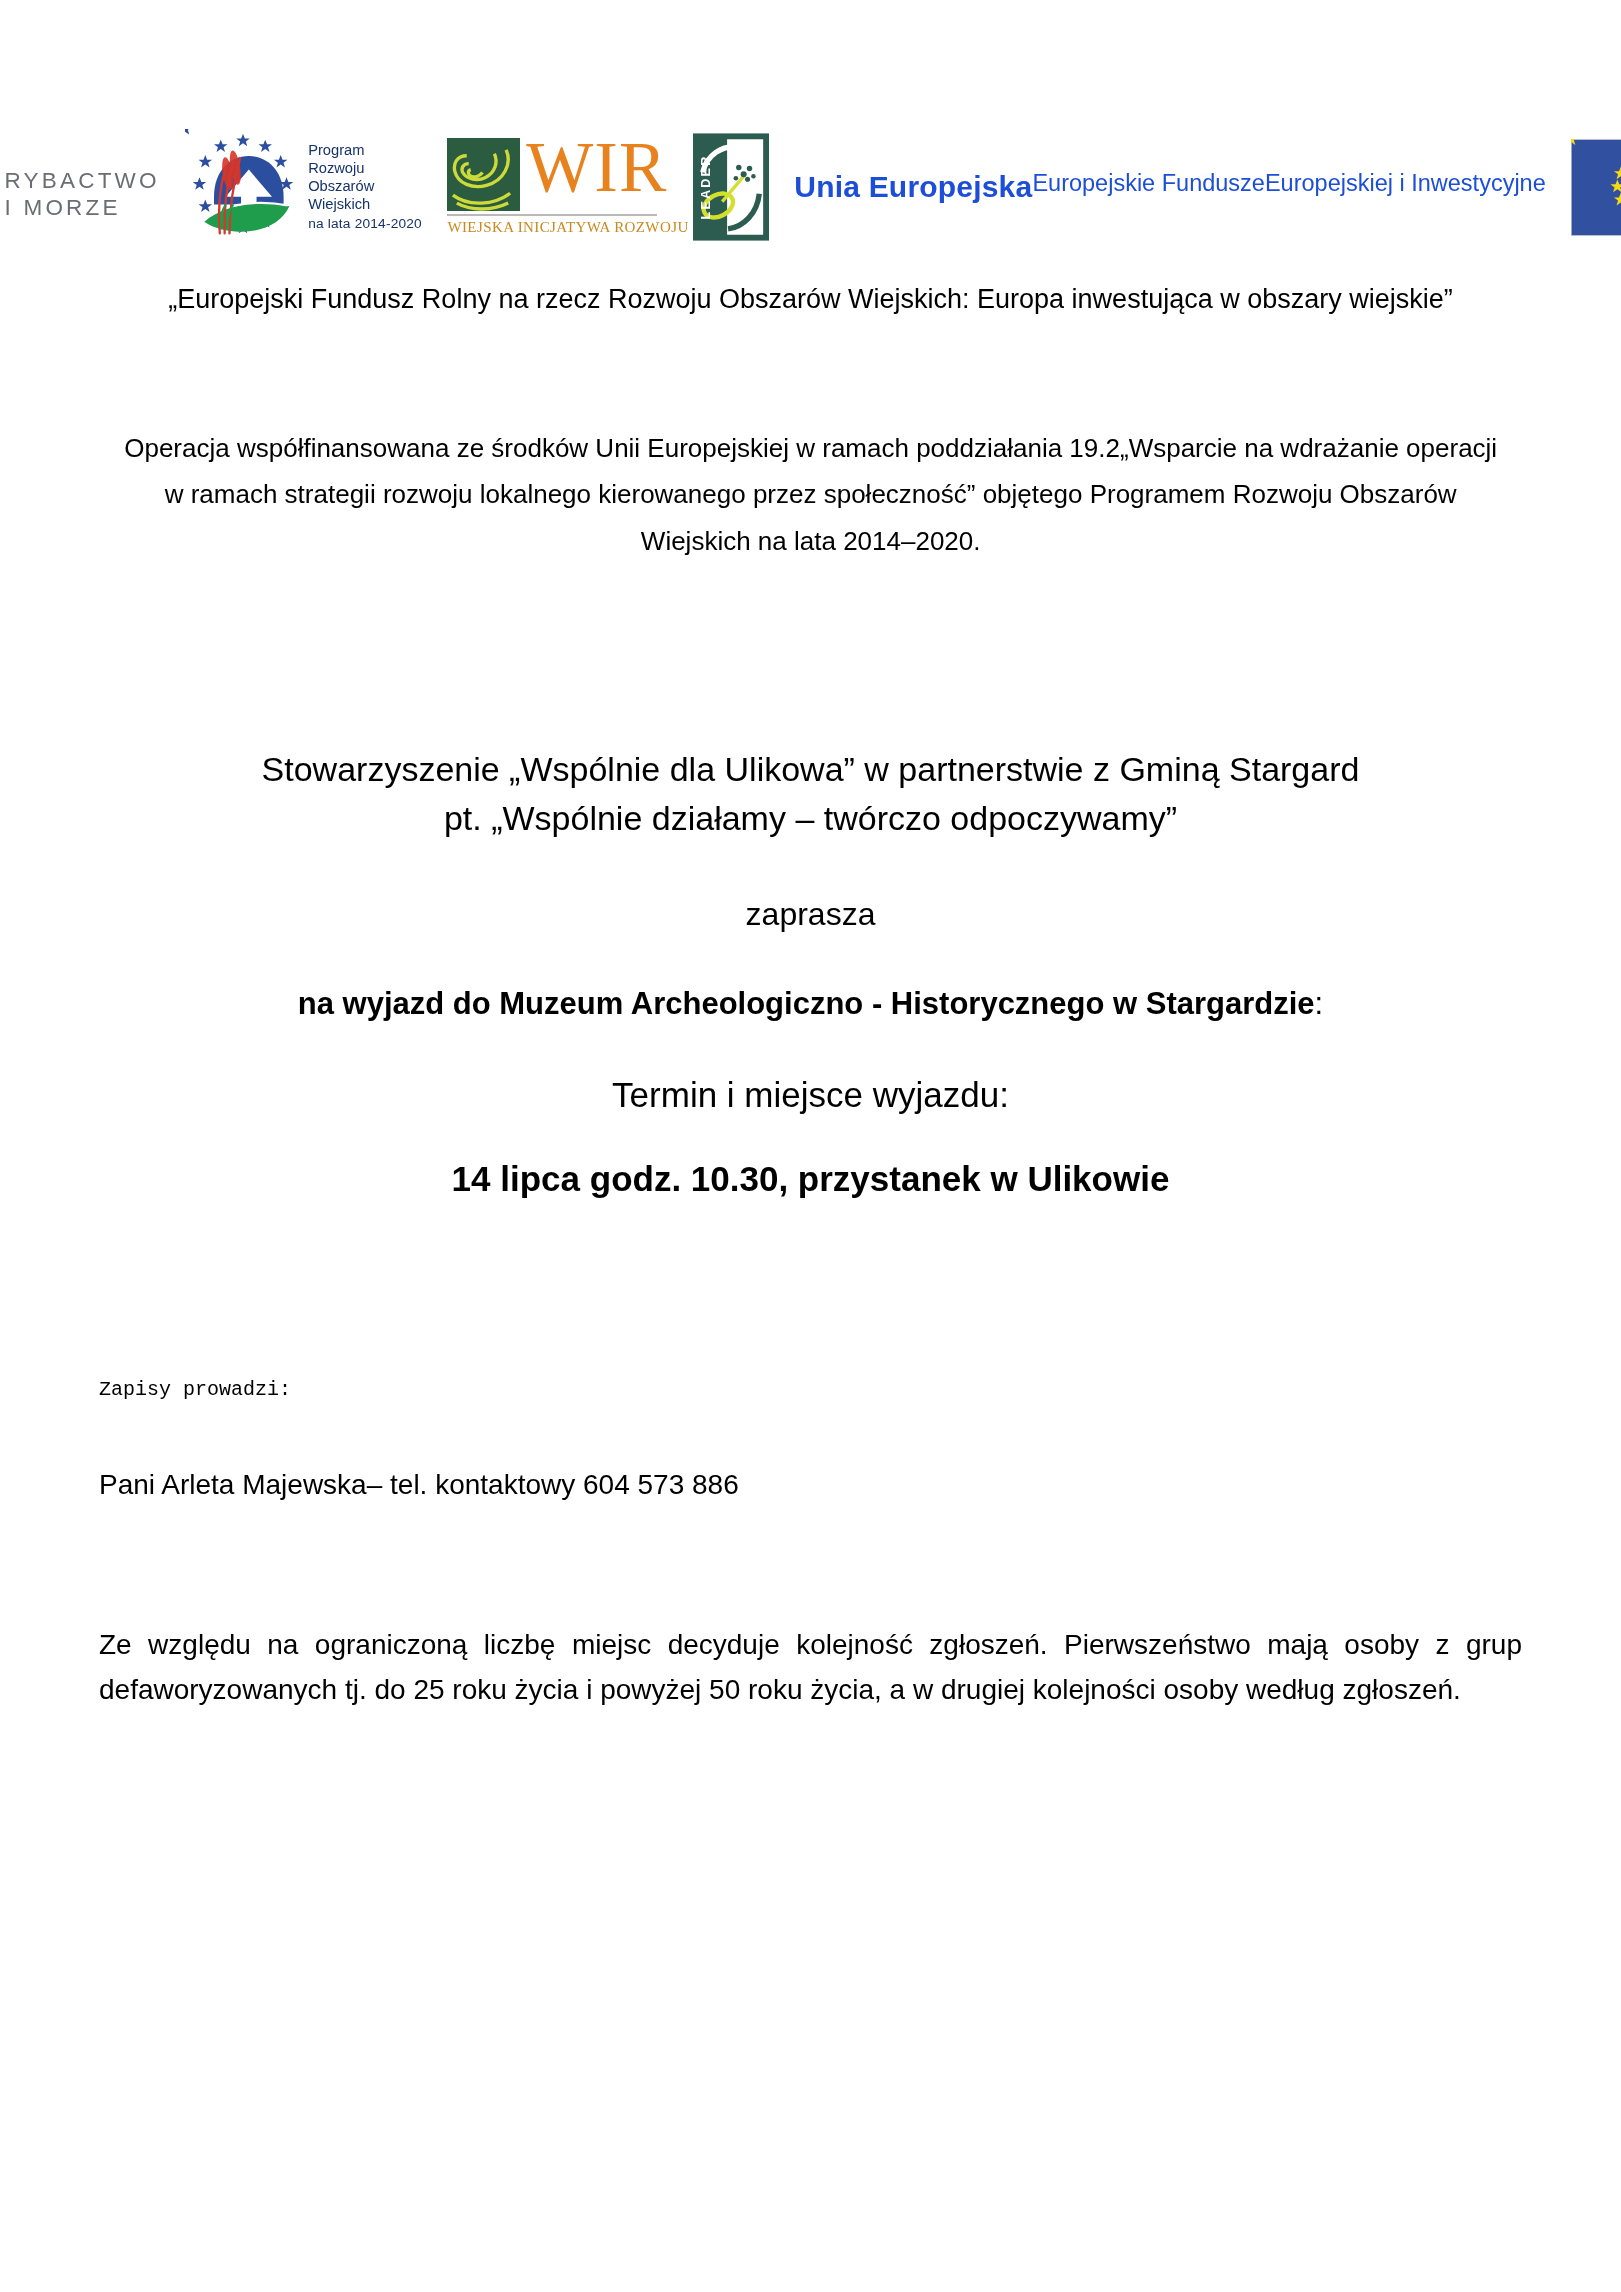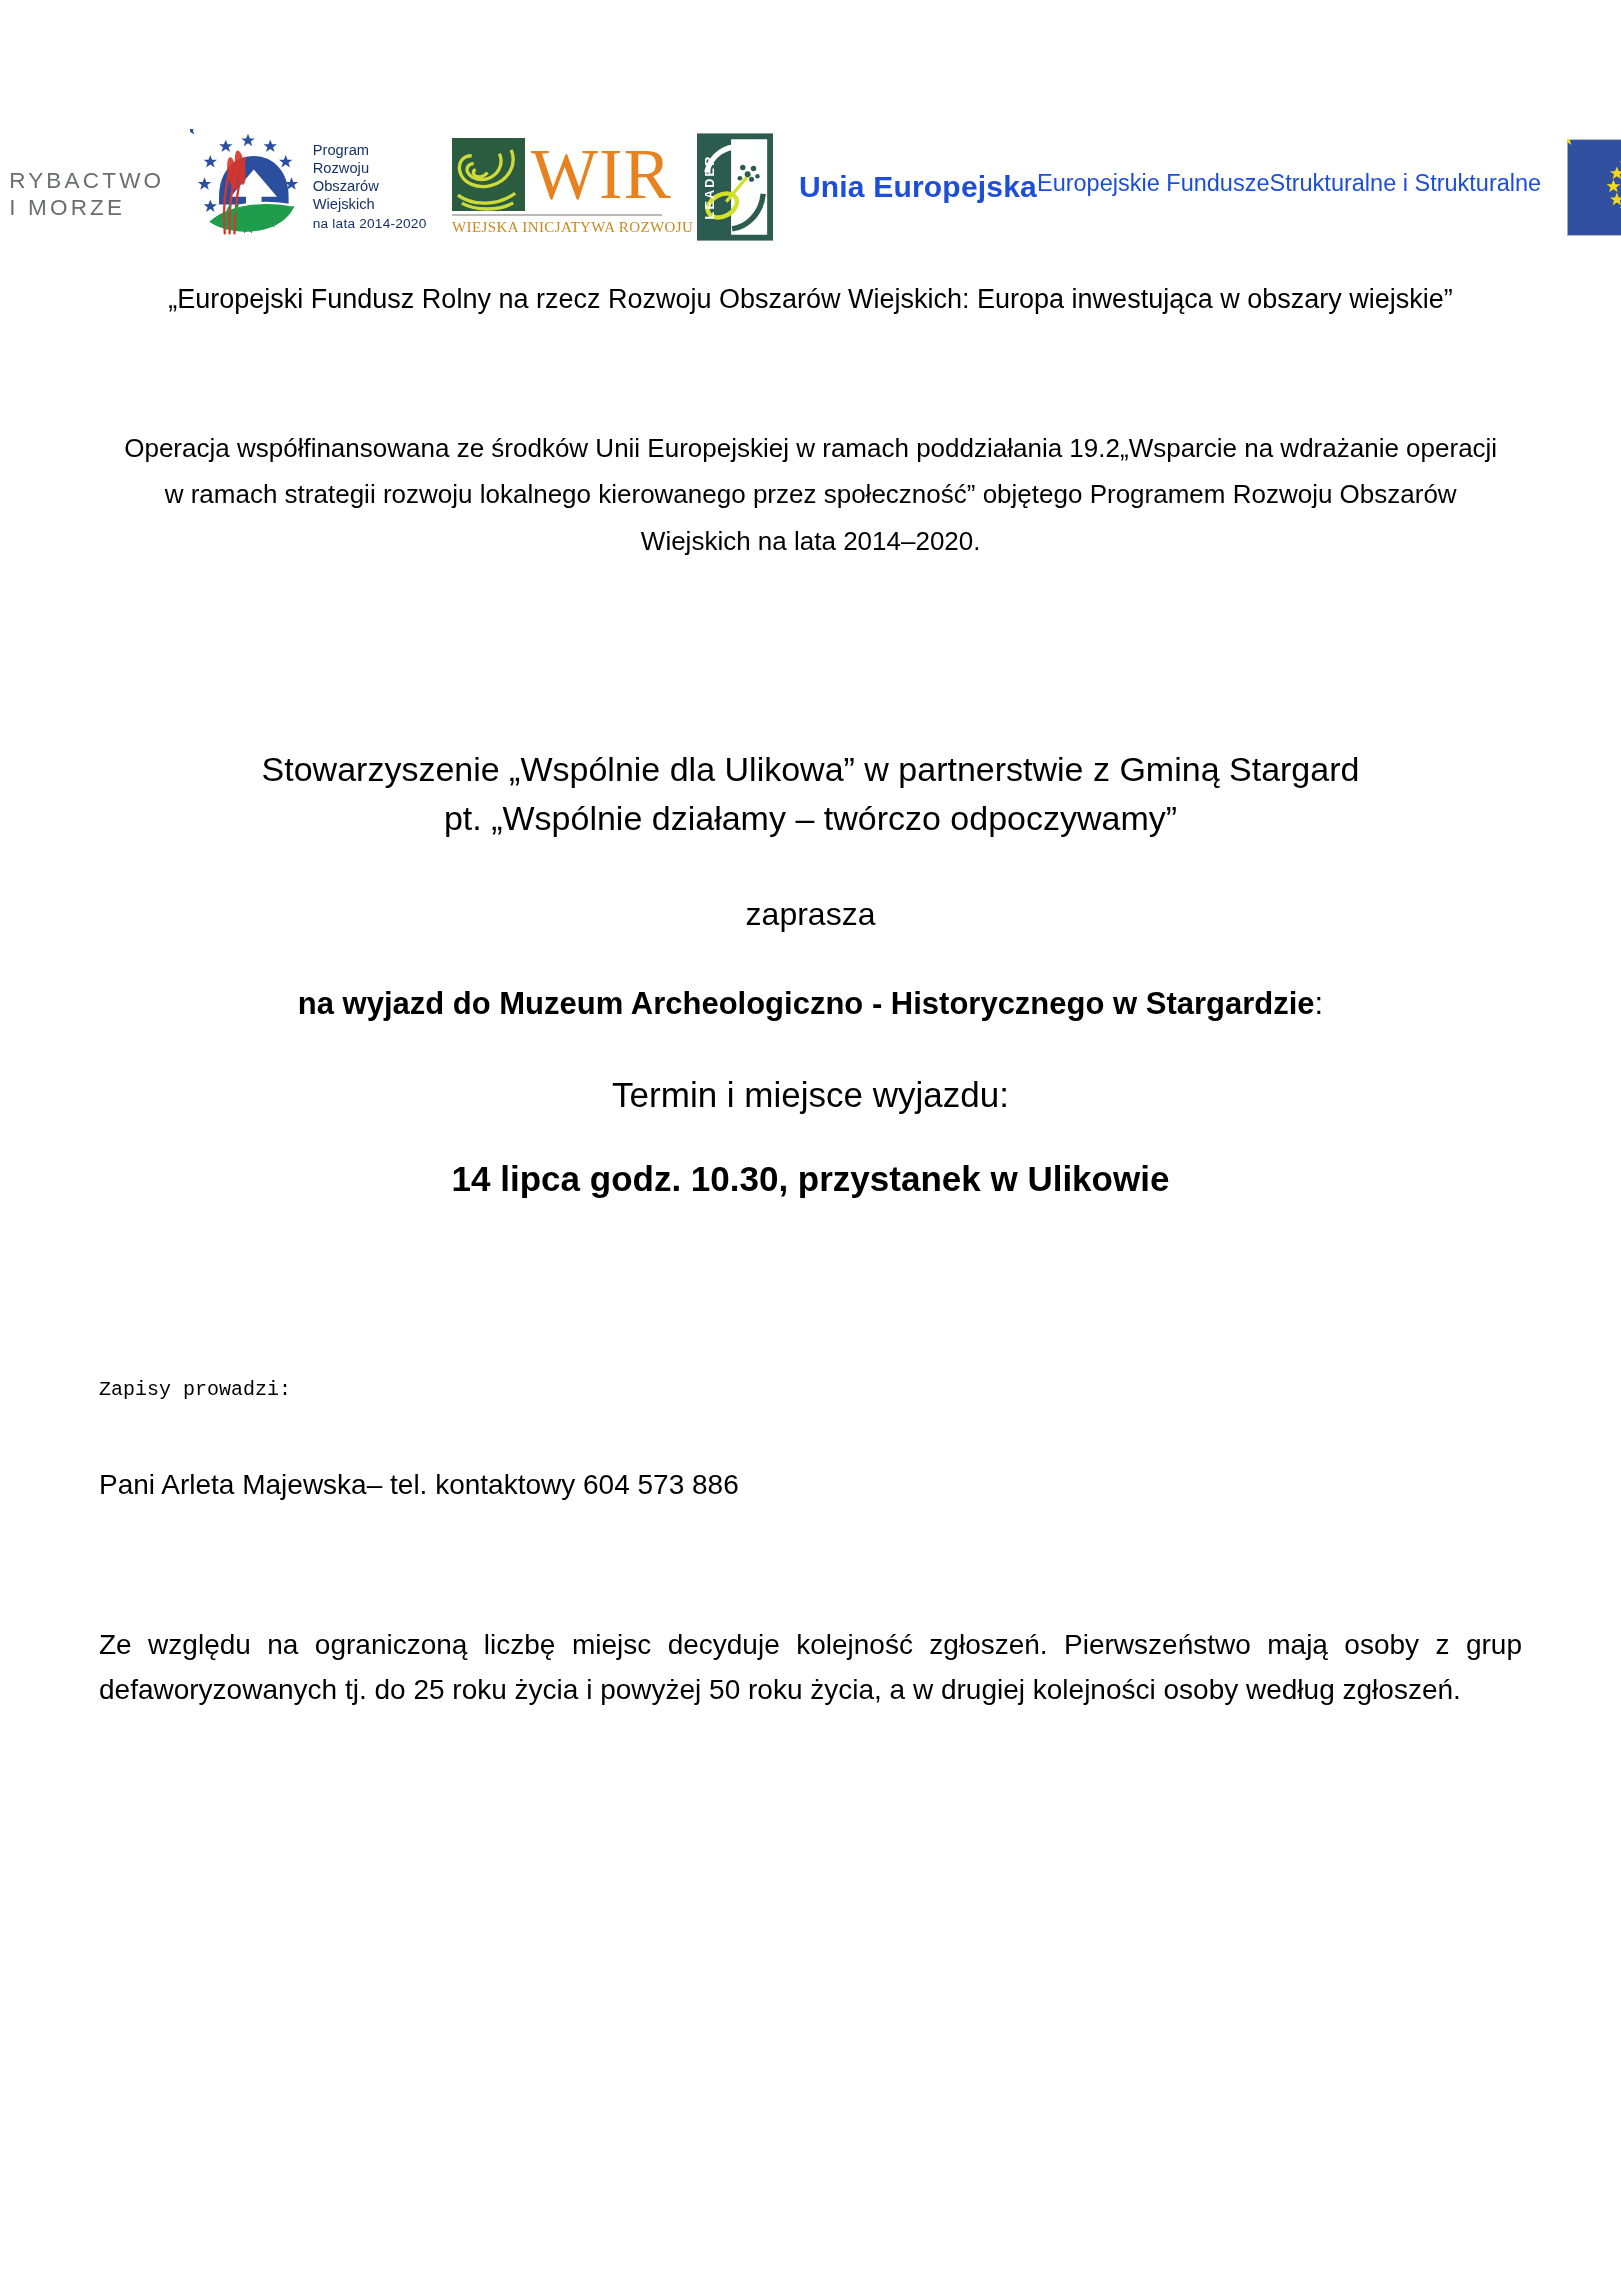--- a/index.html
+++ b/index.html
@@ -69,21 +69,21 @@
   .prow-years {
     font-size: 13.7px;
     font-weight: 400;
     color: #16326a;
     margin-top: 2px;
     letter-spacing: 0.2px;
   }
 
   
   .logo-wir { flex-direction: column; align-items: flex-start; }
-  .wir-row { display: flex; align-items: center; gap: 5.9px; }
+  .wir-row { display: flex; align-items: flex-start; gap: 5.9px; }
   .wir-square { width: 73px; height: 73px; }
   .wir-word {
     font-family: "Liberation Serif", serif;
     font-size: 71px;
     line-height: 0.84;
     color: #e8821e;
     font-weight: 400;
     letter-spacing: 1px;
   }
   .wir-rule {
@@ -319,21 +319,21 @@
           <circle cx="62" cy="44" r="2.3"></circle>
         </g>
         <text x="17" y="55" fill="#ffffff" font-family="Liberation Sans, sans-serif" font-size="13" font-weight="700" letter-spacing="2.2" transform="rotate(-90 17 55)" text-anchor="middle">LEADER</text>
       </svg>
     </div>
 
     <div class="logo logo-ue">
       <div class="ue-text">
         <span class="ue-line1">Unia Europejska</span>
         <span class="ue-line2">Europejskie Fundusze</span>
-        <span class="ue-line3">Strukturalne i Strukturalne</span>
+        <span class="ue-line3">Europejskiej i Inwestycyjne</span>
       </div>
     </div>
 
     <div class="logo logo-flag">
       <svg class="eu-flag" viewBox="0 0 150 100">
         <rect x="0" y="0" width="150" height="100" fill="#31509f" stroke="#c9c9c9" stroke-width="1.5"></rect>
         <g fill="#f5d916">
           <g id="eustar">
             <polygon points="0,-7.2 1.95,-2.25 7.2,-2.25 2.95,0.9 4.5,6 0,2.9 -4.5,6 -2.95,0.9 -7.2,-2.25 -1.95,-2.25"></polygon>
           </g>

